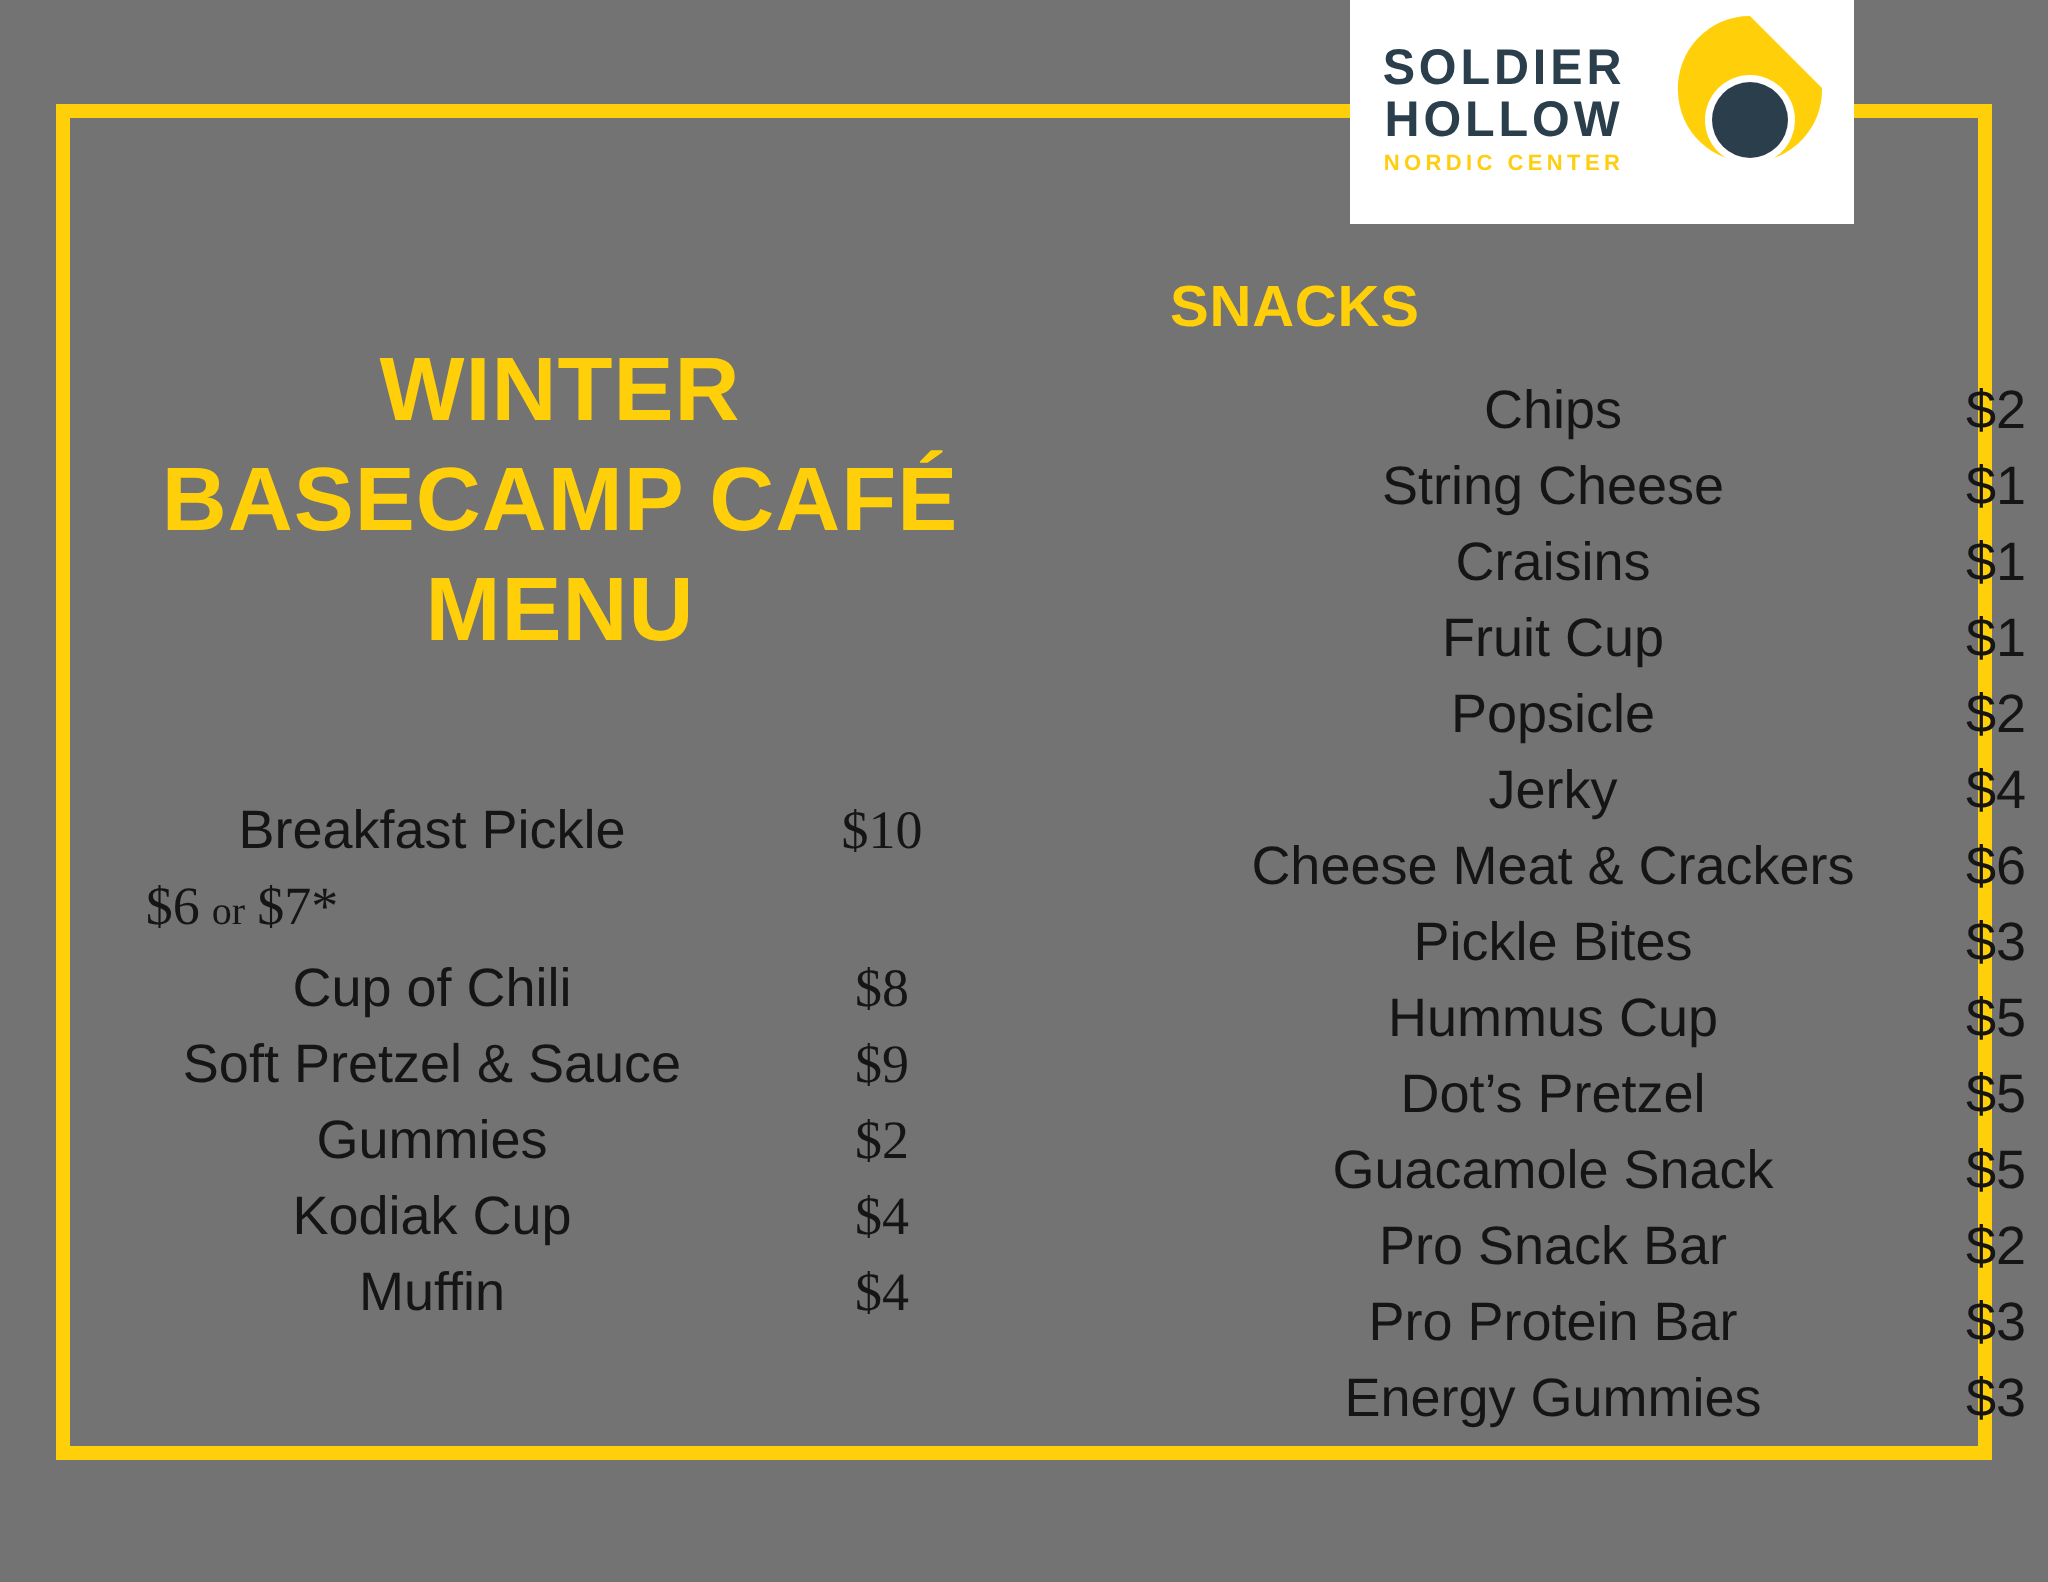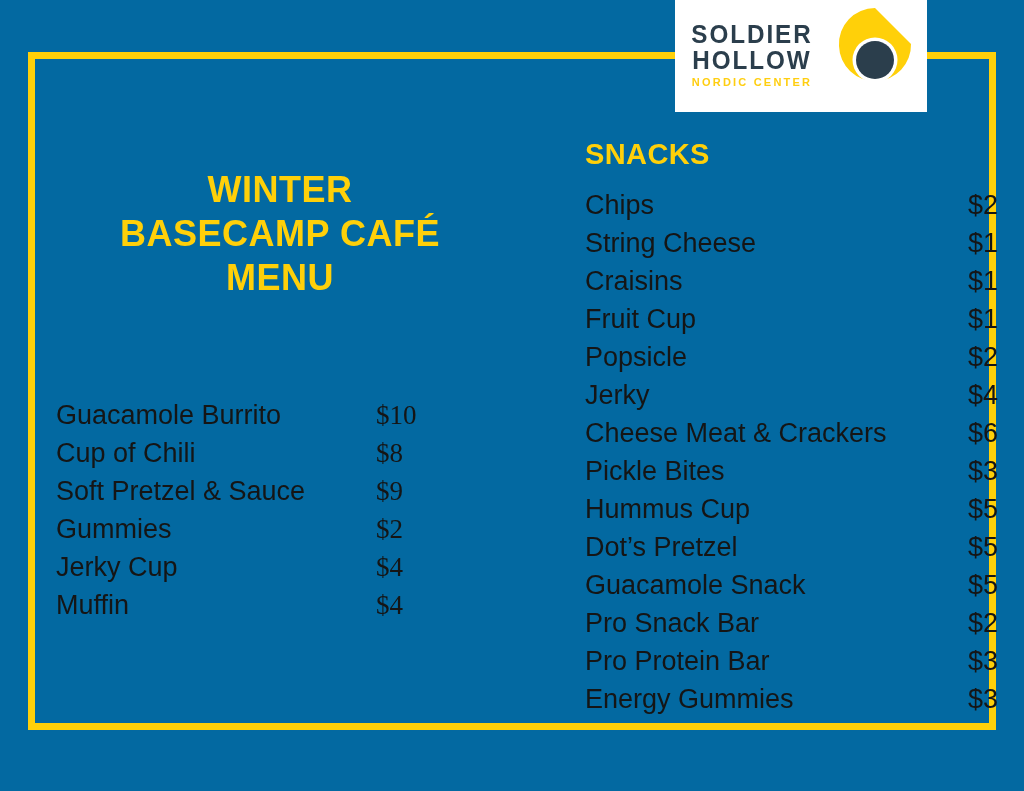--- a/index.html
+++ b/index.html
@@ -7,21 +7,21 @@
     padding: 0;
     background: #ffffff;
   }
   body {
     font-family: "Liberation Sans", sans-serif;
   }
   #poster {
     position: relative;
     width: 1024px;
     height: 791px;
-    background: #0369a1;
+    background: #737373;
     overflow: hidden;
   }
 
   
   #frame {
     position: absolute;
     left: 28px;
     top: 52px;
     width: 968px;
     height: 678px;
@@ -80,21 +80,21 @@
 
   
   #headline {
     position: absolute;
     left: 40px;
     top: 168px;
     width: 480px;
     text-align: center;
     font-family: "Liberation Sans", sans-serif;
     font-weight: 700;
-    font-size: 36px;
+    font-size: 45px;
     line-height: 1.22;
     letter-spacing: 0.5px;
     color: #FFD009;
   }
   #headline .hl-line { display: block; white-space: nowrap; }
 
   
   .section-head {
     font-family: "Liberation Sans", sans-serif;
     font-weight: 700;
@@ -112,21 +112,21 @@
     width: 450px;
   }
   #col-snacks {
     position: absolute;
     left: 552px;
     top: 138px;
     width: 420px;
     margin-left: 33px;
   }
 
-  .menu-list { list-style: none; margin: 0; padding: 0; }
+  .menu-list { list-style: none; margin: 0; padding: 0; text-align: center; }
   .menu-row {
     display: flex;
     align-items: baseline;
     font-family: "Liberation Sans", sans-serif;
     font-weight: 400;
     font-size: 27px;
     line-height: 38px;
     color: #151515;
     white-space: nowrap;
   }
@@ -167,39 +167,40 @@
 
   <div id="headline">
     <span class="hl-line">WINTER</span>
     <span class="hl-line">BASECAMP CAFÉ</span>
     <span class="hl-line">MENU</span>
   </div>
 
   <div id="col-food">
     <ul class="menu-list">
         <li class="menu-row">
-          <span class="item-name">Guacamole Burrito</span>
+          <span class="item-name">Breakfast Pickle</span>
           <span class="item-price">$10</span>
         </li>
         <li class="menu-row">
+          <span class="item-price"><span>$6</span><span class="price-or"> or </span><span>$7*</span></span>
         </li>
         <li class="menu-row">
           <span class="item-name">Cup of Chili</span>
           <span class="item-price">$8</span>
         </li>
         <li class="menu-row">
           <span class="item-name">Soft Pretzel &amp; Sauce</span>
           <span class="item-price">$9</span>
         </li>
         <li class="menu-row">
           <span class="item-name">Gummies</span>
           <span class="item-price">$2</span>
         </li>
         <li class="menu-row">
-          <span class="item-name">Jerky Cup</span>
+          <span class="item-name">Kodiak Cup</span>
           <span class="item-price">$4</span>
         </li>
         <li class="menu-row">
           <span class="item-name">Muffin</span>
           <span class="item-price">$4</span>
         </li>
       </ul>
   </div>
 
   <div id="col-snacks">

